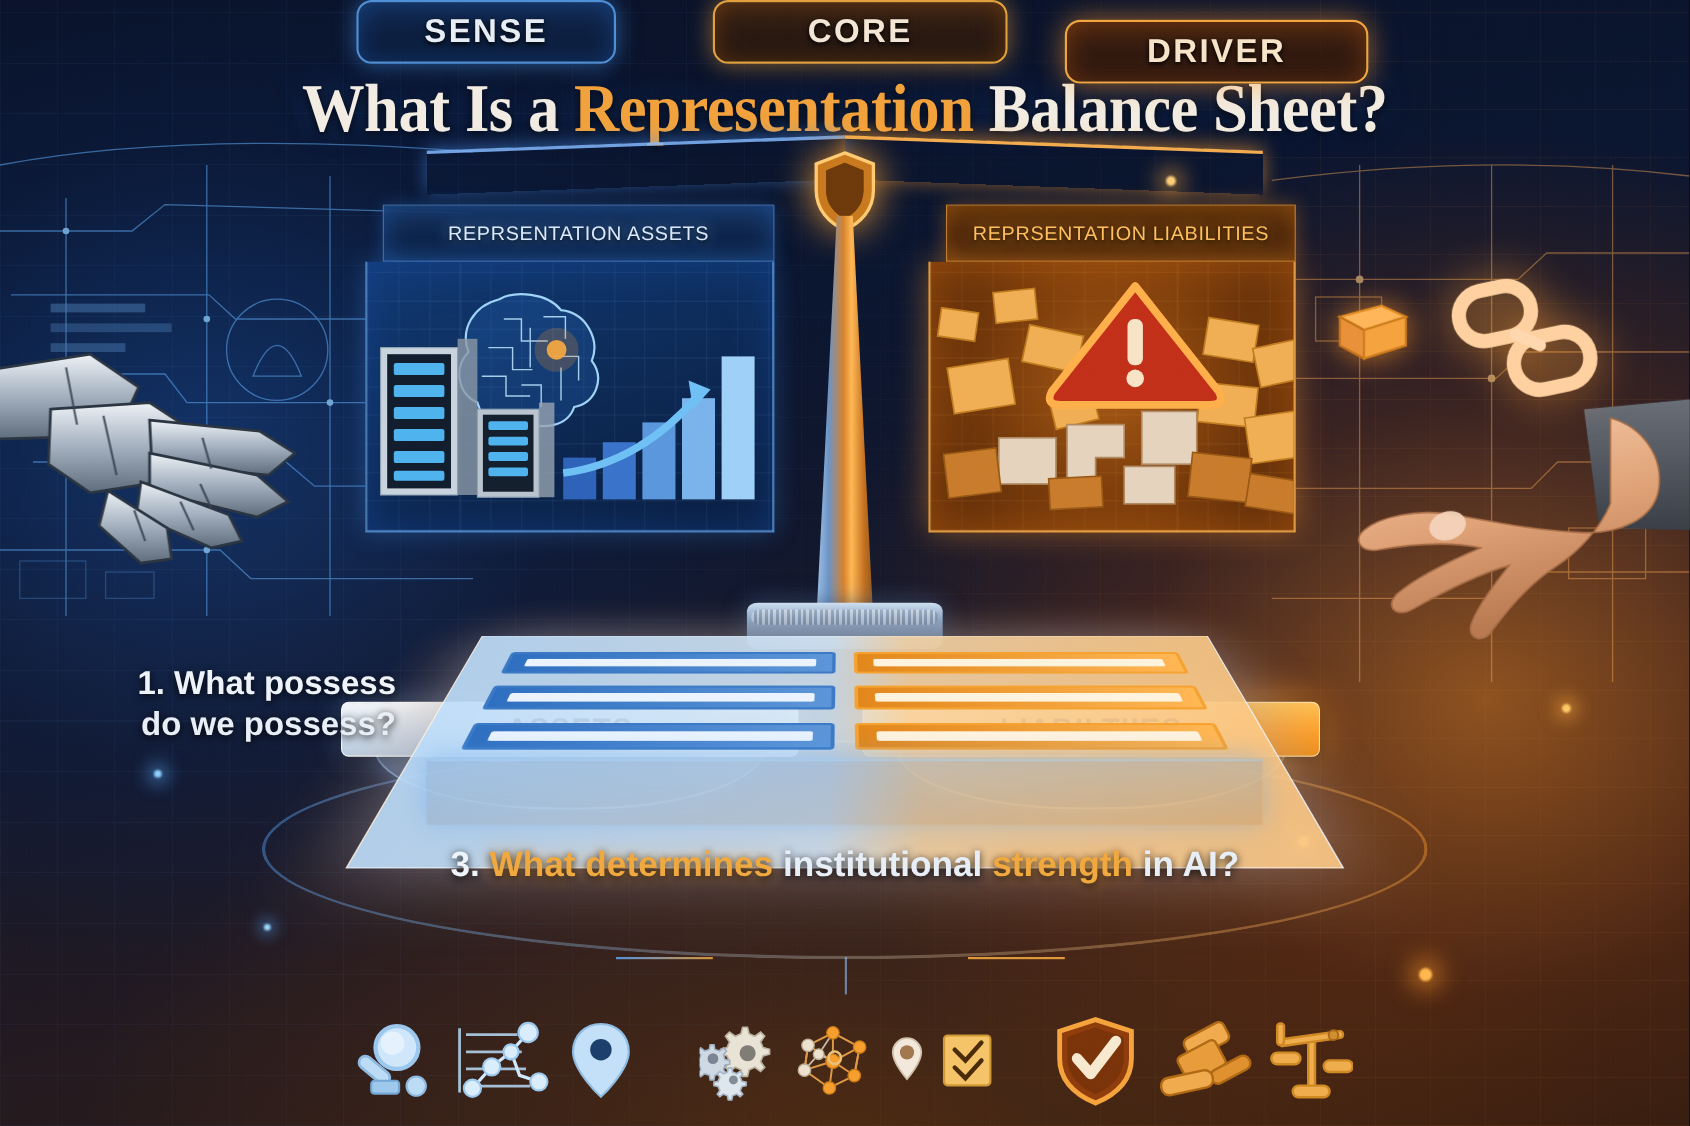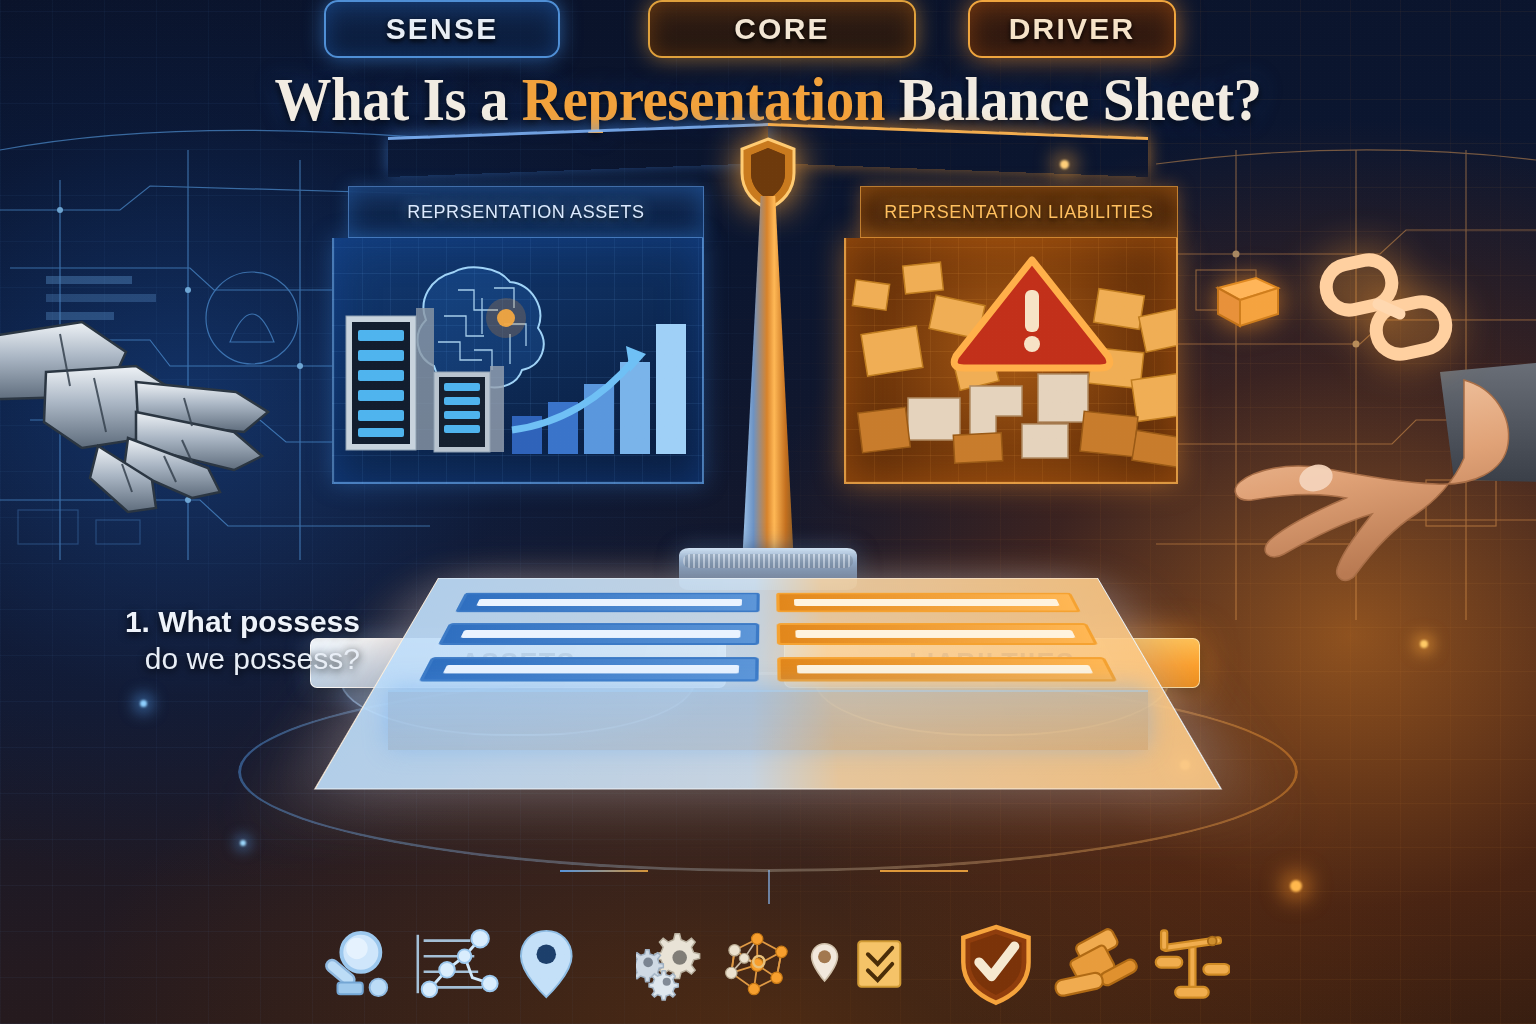--- a/index.html
+++ b/index.html
@@ -147,36 +147,36 @@
       linear-gradient(90deg,rgba(90,170,255,.55),rgba(255,160,50,.55)) border-box;
     -webkit-mask:linear-gradient(#000 0 0) padding-box,linear-gradient(#000 0 0);
     -webkit-mask-composite:xor;mask-composite:exclude;opacity:.75;}
 
   
   .q{position:absolute;font-size:30px;line-height:1.22;text-shadow:0 2px 8px rgba(0,0,0,.9);}
   .q1{left:60px;top:604px;width:300px;text-align:right;}
   .q2{left:1100px;top:604px;width:350px;text-align:left;}
   .q3{left:0;top:766px;width:100%;text-align:center;font-size:32px;white-space:nowrap;}
   .bw{font-weight:700;color:#eef3fa;}
-  .lw{font-weight:400;color:#e8eef6;margin-top:40px;}
+  .lw{font-weight:700;color:#e8eef6;margin-top:40px;}
   .bo{font-weight:700;color:#f0a93f;text-shadow:0 0 16px rgba(255,160,50,.6),0 2px 8px #000;}
   .pill{position:absolute;height:58px;display:flex;align-items:center;justify-content:center;
     font-weight:700;font-size:30px;letter-spacing:2.2px;border-radius:14px;text-align:center;}
   .pill.sense{left:324px;width:236px;color:#e7edf5;
     background:linear-gradient(180deg,rgba(18,44,86,.85),rgba(10,26,56,.8));
     border:2px solid #4f8fd6;box-shadow:0 0 20px rgba(70,150,240,.55),inset 0 0 22px rgba(30,90,170,.5);
     text-shadow:0 2px 5px #000;}
   .pill.core{left:648px;width:268px;color:#f3e6d4;
     background:linear-gradient(180deg,rgba(66,36,14,.8),rgba(36,20,10,.8));
     border:2px solid #e0a13c;box-shadow:0 0 22px rgba(240,160,50,.55),inset 0 0 22px rgba(150,80,15,.5);
     text-shadow:0 2px 5px #000;}
-  .pill.driver{left:968px;width:208px;color:#f6e3c8;
+  .pill.driver{left:968px;width:276px;color:#f6e3c8;
     background:linear-gradient(180deg,rgba(78,36,10,.8),rgba(44,20,8,.8));
     border:2px solid #f0a53e;box-shadow:0 0 26px rgba(255,150,40,.6),inset 0 0 24px rgba(170,80,15,.5);
-    text-shadow:0 2px 5px #000;}
+    text-shadow:0 2px 5px #000;margin-top:18px;}
   .connector{position:absolute;top:870px;height:2px;}
   .c1{left:560px;width:88px;background:linear-gradient(90deg,rgba(90,160,240,.9),rgba(230,160,60,.9));}
   .c2{left:880px;width:88px;background:rgba(240,165,62,.9);}
   .cdrop{position:absolute;left:768px;top:870px;width:2px;height:34px;background:rgba(140,190,250,.6);}
 
   
   .iconrow{position:absolute;top:912px;height:104px;display:flex;align-items:center;gap:16px;}
   .ir-sense{left:318px;width:256px;justify-content:space-around;}
   .ir-core{left:636px;width:268px;justify-content:space-around;}
   .ir-driver{left:958px;width:272px;justify-content:space-around;}
@@ -453,20 +453,27 @@
     <path d="M30 32 L68 20 L68 46 L30 58 Z" fill="#f5a33f" stroke="#cf7e1d" stroke-width="2"></path>
   </svg>
 
   <div class="q q1">
     <span class="bw">1.</span>
     <span class="bw">What possess</span><br>
     <span class="lw">do we possess?</span>
   </div>
 
 
+  <div class="q q3">
+    <span class="bw">3.</span>
+    <span class="bo">What determines</span>
+    <span class="lw">institutional</span>
+    <span class="bo">strength</span>
+    <span class="lw">in AI?</span>
+  </div>
 
   <div class="connector c1"></div>
   <div class="connector c2"></div>
   <div class="cdrop"></div>
 
   <div class="pill sense">SENSE</div>
   <div class="pill core">CORE</div>
   <div class="pill driver">DRIVER</div>
 
   <div class="iconrow ir-sense">

